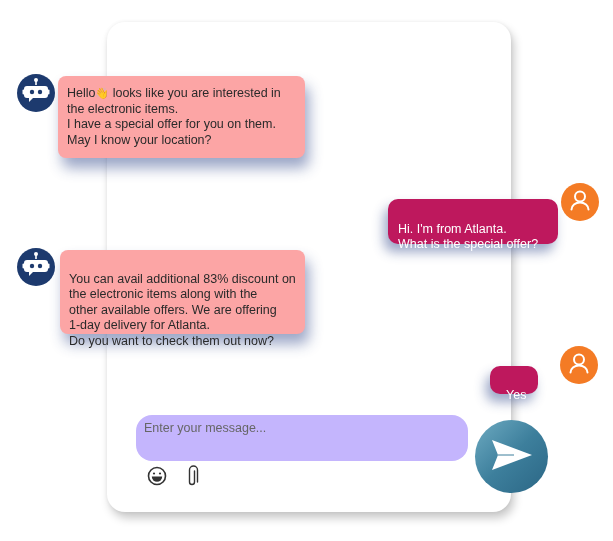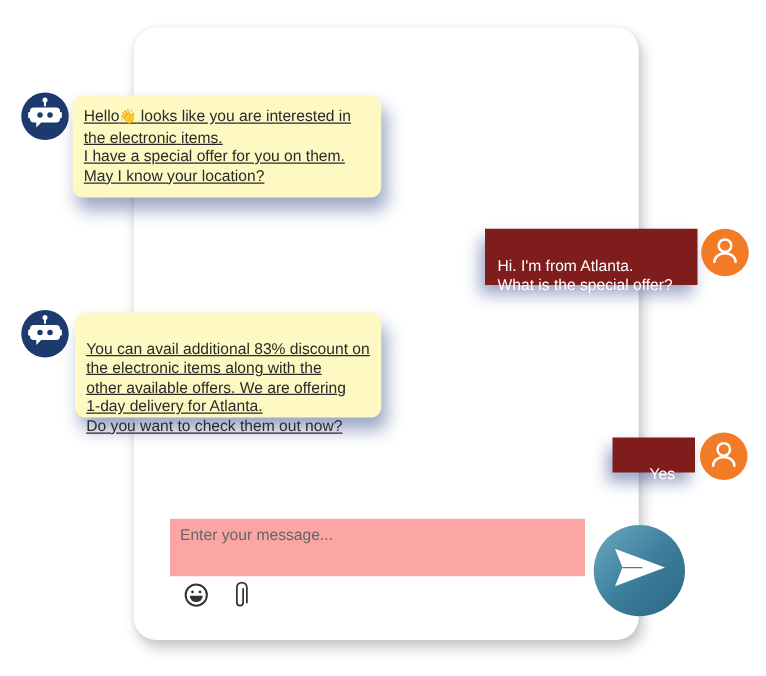--- a/index.html
+++ b/index.html
@@ -15,35 +15,35 @@
     }
     .bot-avatar {
       position: absolute; width: 38px; height: 38px; border-radius: 50%;
       background: #1d3a6e; display: flex; align-items: center; justify-content: center;
     }
     .user-avatar {
       position: absolute; width: 38px; height: 38px; border-radius: 50%;
       background: #f47b25; display: flex; align-items: center; justify-content: center;
     }
     .bot-bubble {
-      position: absolute; background: #fef9c3; color: #2a2a2a;
+      position: absolute; background: #fca5a5; color: #2a2a2a;
       border-radius: 8px; font-size: 12.5px; line-height: 15.5px;
       padding: 10px 8px 8px 9px; box-sizing: border-box; white-space: pre-line;
       box-shadow: 4px 10px 14px rgba(36,60,130,0.45);
-      text-decoration: underline;
     }
     .user-bubble {
-      position: absolute; background: #7f1d1d; color: #ffffff;
-      border-radius: 0; font-size: 12.5px; line-height: 15.5px;
+      position: absolute; background: #be185d; color: #ffffff;
+      border-radius: 10px; font-size: 12.5px; line-height: 15.5px;
       padding: 7px 8px 6px 10px; box-sizing: border-box; white-space: pre-line;
       box-shadow: -4px 8px 12px rgba(36,60,130,0.45);
+      margin-top: 16px;
     }
     .input-box {
       position: absolute; left: 136px; top: 415px; width: 332px; height: 46px;
-      background: #fca5a5; border-radius: 0; border: none; box-sizing: border-box;
+      background: #c4b5fd; border-radius: 16px; border: none; box-sizing: border-box;
       padding: 0 8px 20px 8px; font-size: 12.5px; color: #555;
       font-family: "Liberation Sans", "DejaVu Sans", sans-serif;
       outline: none;
     }
     .input-box::placeholder { color: #666; }
     .tool-icon { position: absolute; display: flex; align-items: center; justify-content: center; cursor: pointer; }
     .send-btn {
       position: absolute; left: 475px; top: 420px; width: 73px; height: 73px; border-radius: 50%;
       background: linear-gradient(135deg, #6eabc2 0%, #3d7f9c 50%, #2b6685 100%);
       display: flex; align-items: center; justify-content: center; cursor: pointer;
@@ -99,21 +99,21 @@
   </span>
 </div>
 <div class="bot-bubble" style="left:60px; top:250px; width:245px; height:84px; padding-top:6px;">
   <span>You can avail additional 83% discount on
  the electronic items along with the
 other available offers. We are offering
 1-day delivery for Atlanta.
 Do you want to check them out now?</span>
 </div>
 
-<div class="user-bubble" style="left:490px; top:350px; width:66px; height:28px; text-align:right; padding:6px 16px;">
+<div class="user-bubble" style="left:490px; top:350px; width:48px; height:28px; text-align:right; padding:6px 16px;">
   <span>Yes</span>
 </div>
 <div class="user-avatar" style="left:560px; top:346px;">
   <span>
     <svg width="22" height="22" viewBox="0 0 22 22">
       <circle cx="11" cy="7.5" r="5" fill="none" stroke="#fff" stroke-width="2"></circle>
       <path d="M2.5 20.5 a8.5 7 0 0 1 17 0" fill="none" stroke="#fff" stroke-width="2" stroke-linecap="round"></path>
     </svg>
   </span>
 </div>

